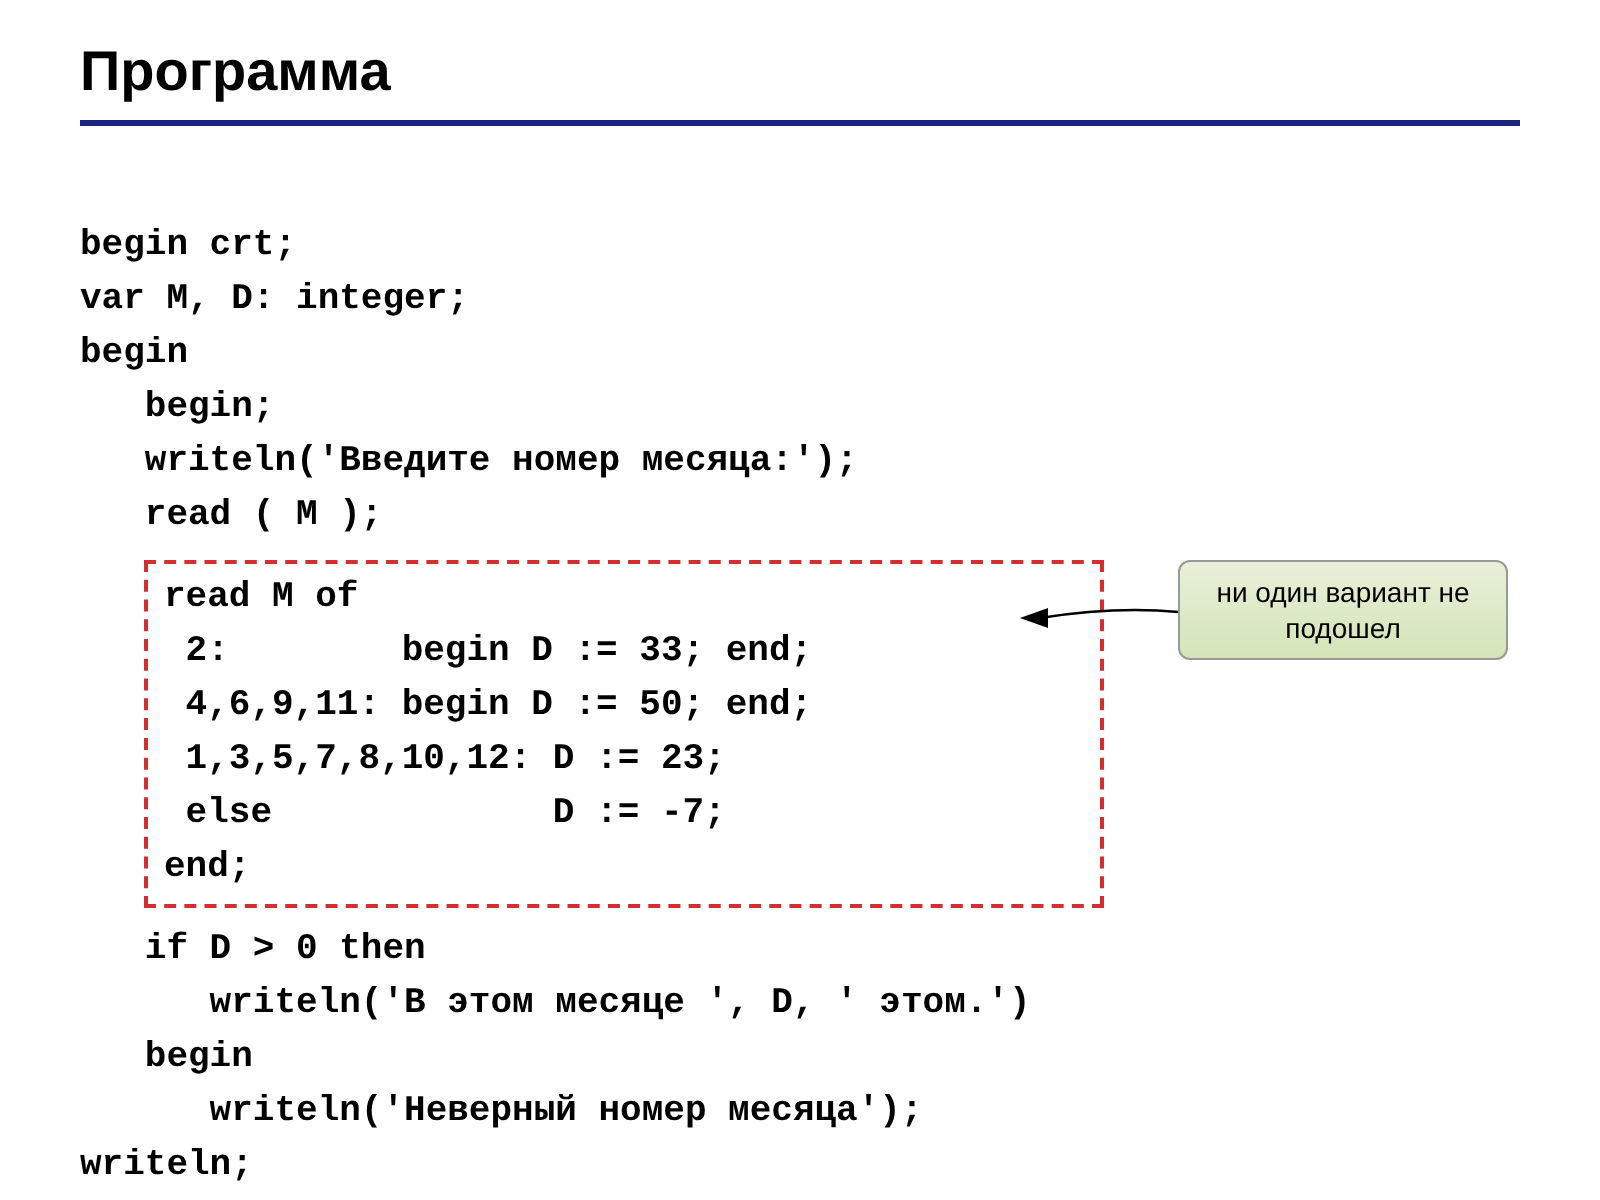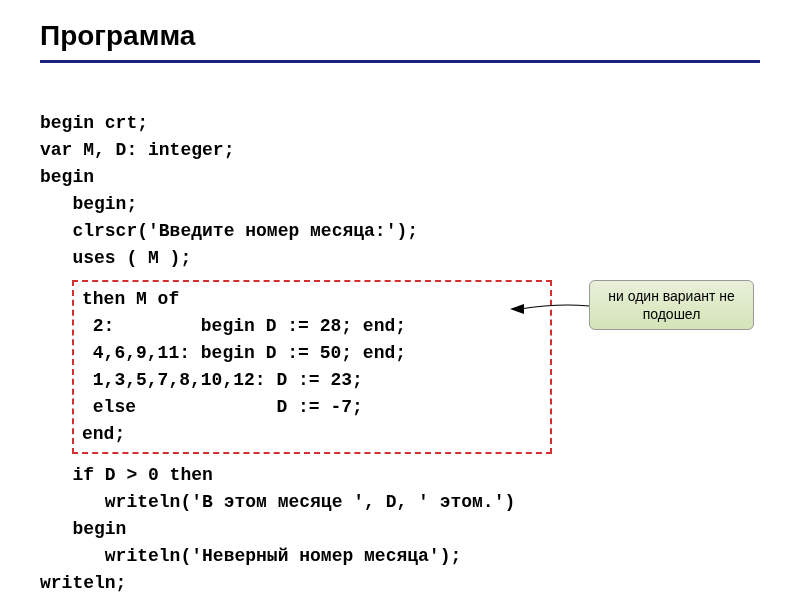--- a/index.html
+++ b/index.html
@@ -73,24 +73,24 @@
 <body>
 
 <div class="title">Программа</div>
 <hr class="divider">
 
 <div class="code-block">
 <span>begin crt;</span>
 <span>var M, D: integer;</span>
 <span>begin</span>
 <span>   begin;</span>
-<span>   clrscr('Введите номер месяца:');</span>
-<span>   uses ( M );</span>
-<div class="dashed-box"><span>then M of</span>
-<span> 2:        begin D := 28; end;</span>
+<span>   writeln('Введите номер месяца:');</span>
+<span>   read ( M );</span>
+<div class="dashed-box"><span>read M of</span>
+<span> 2:        begin D := 33; end;</span>
 <span> 4,6,9,11: begin D := 50; end;</span>
 <span> 1,3,5,7,8,10,12: D := 23;</span>
 <span> else             D := -7;</span>
 <span>end;</span></div>
 <span>   if D &gt; 0 then</span>
 <span>      writeln('В этом месяце ', D, ' этом.')</span>
 <span>   begin</span>
 <span>      writeln('Неверный номер месяца');</span>
 <span>writeln;</span>
 <span>end.</span>

